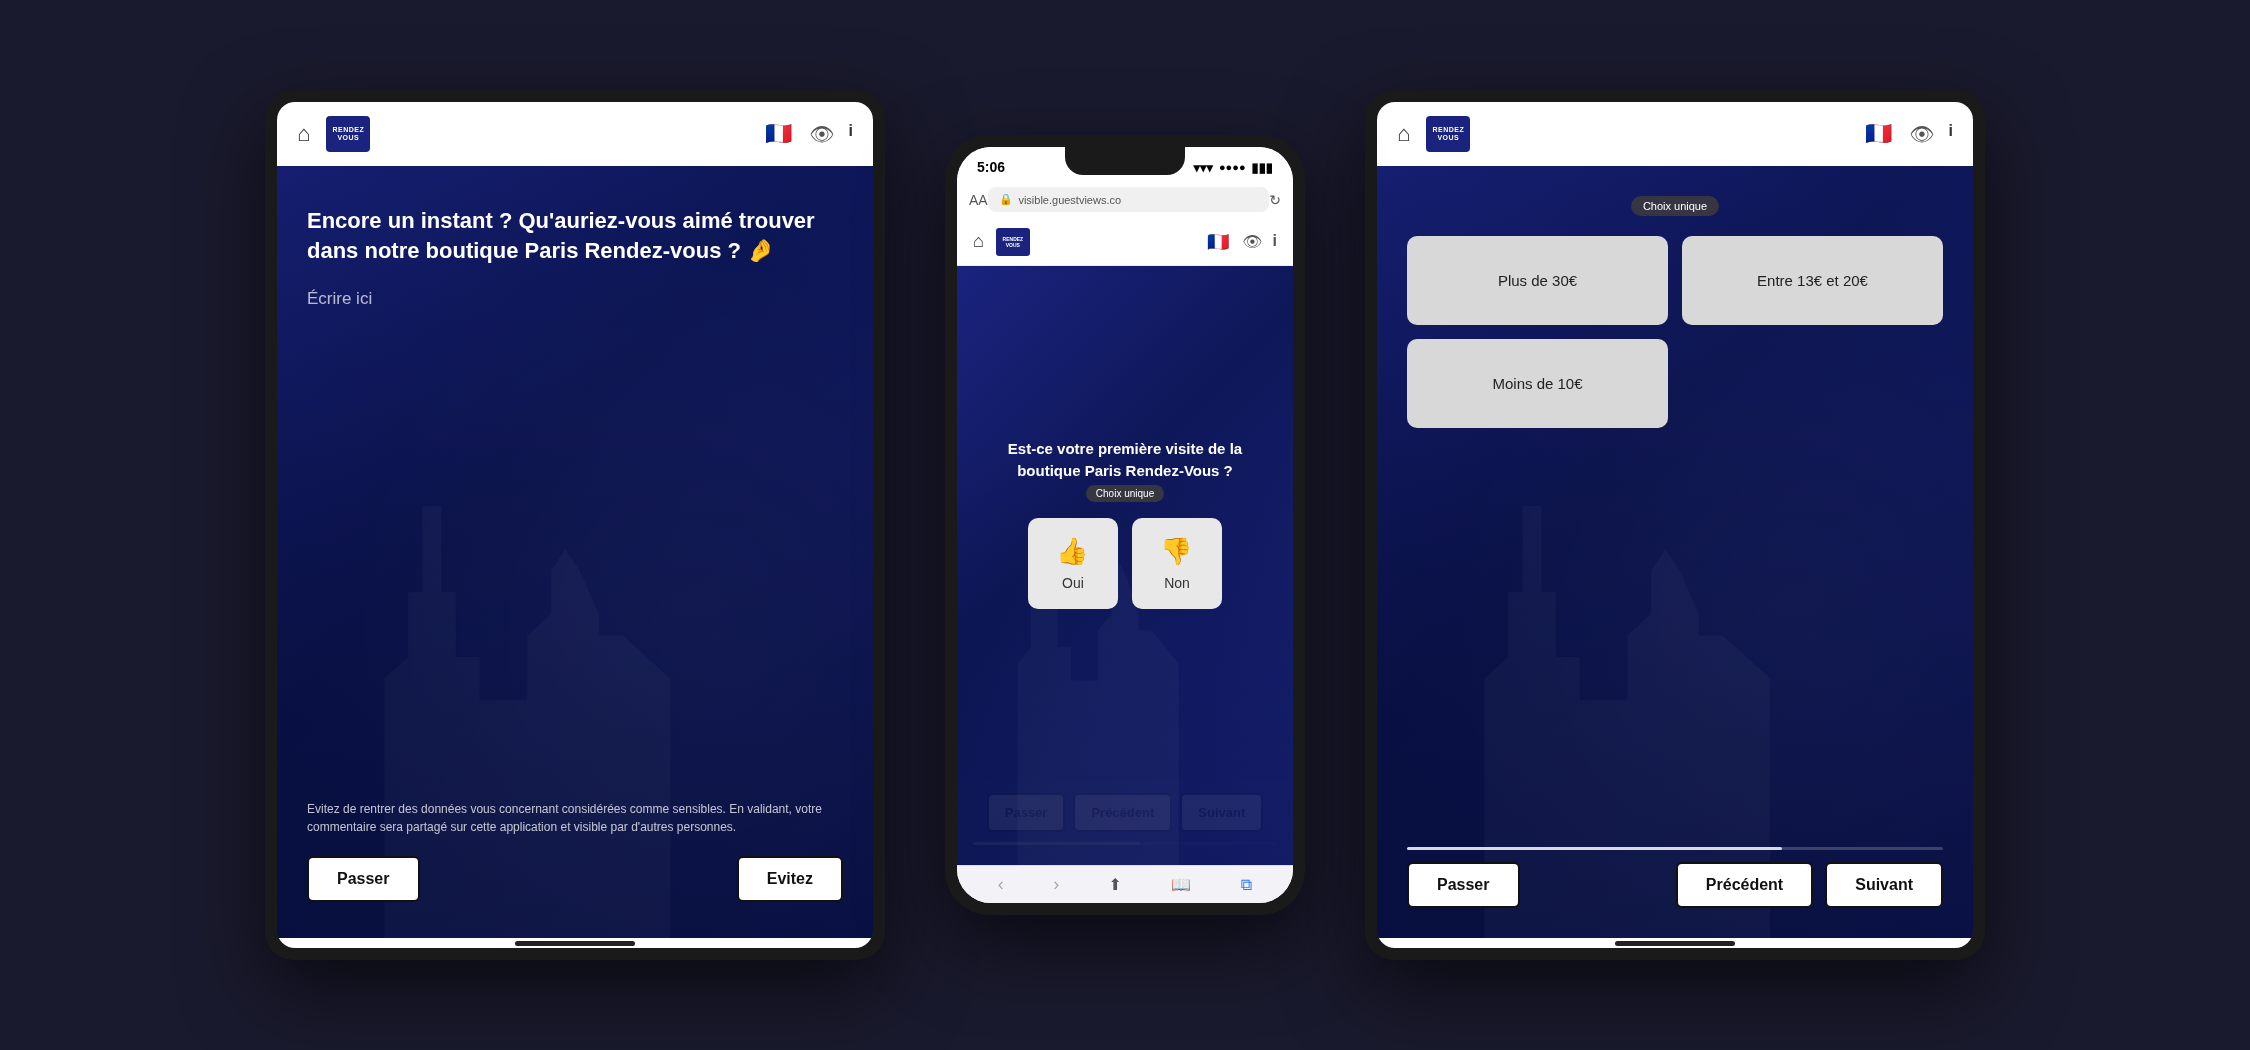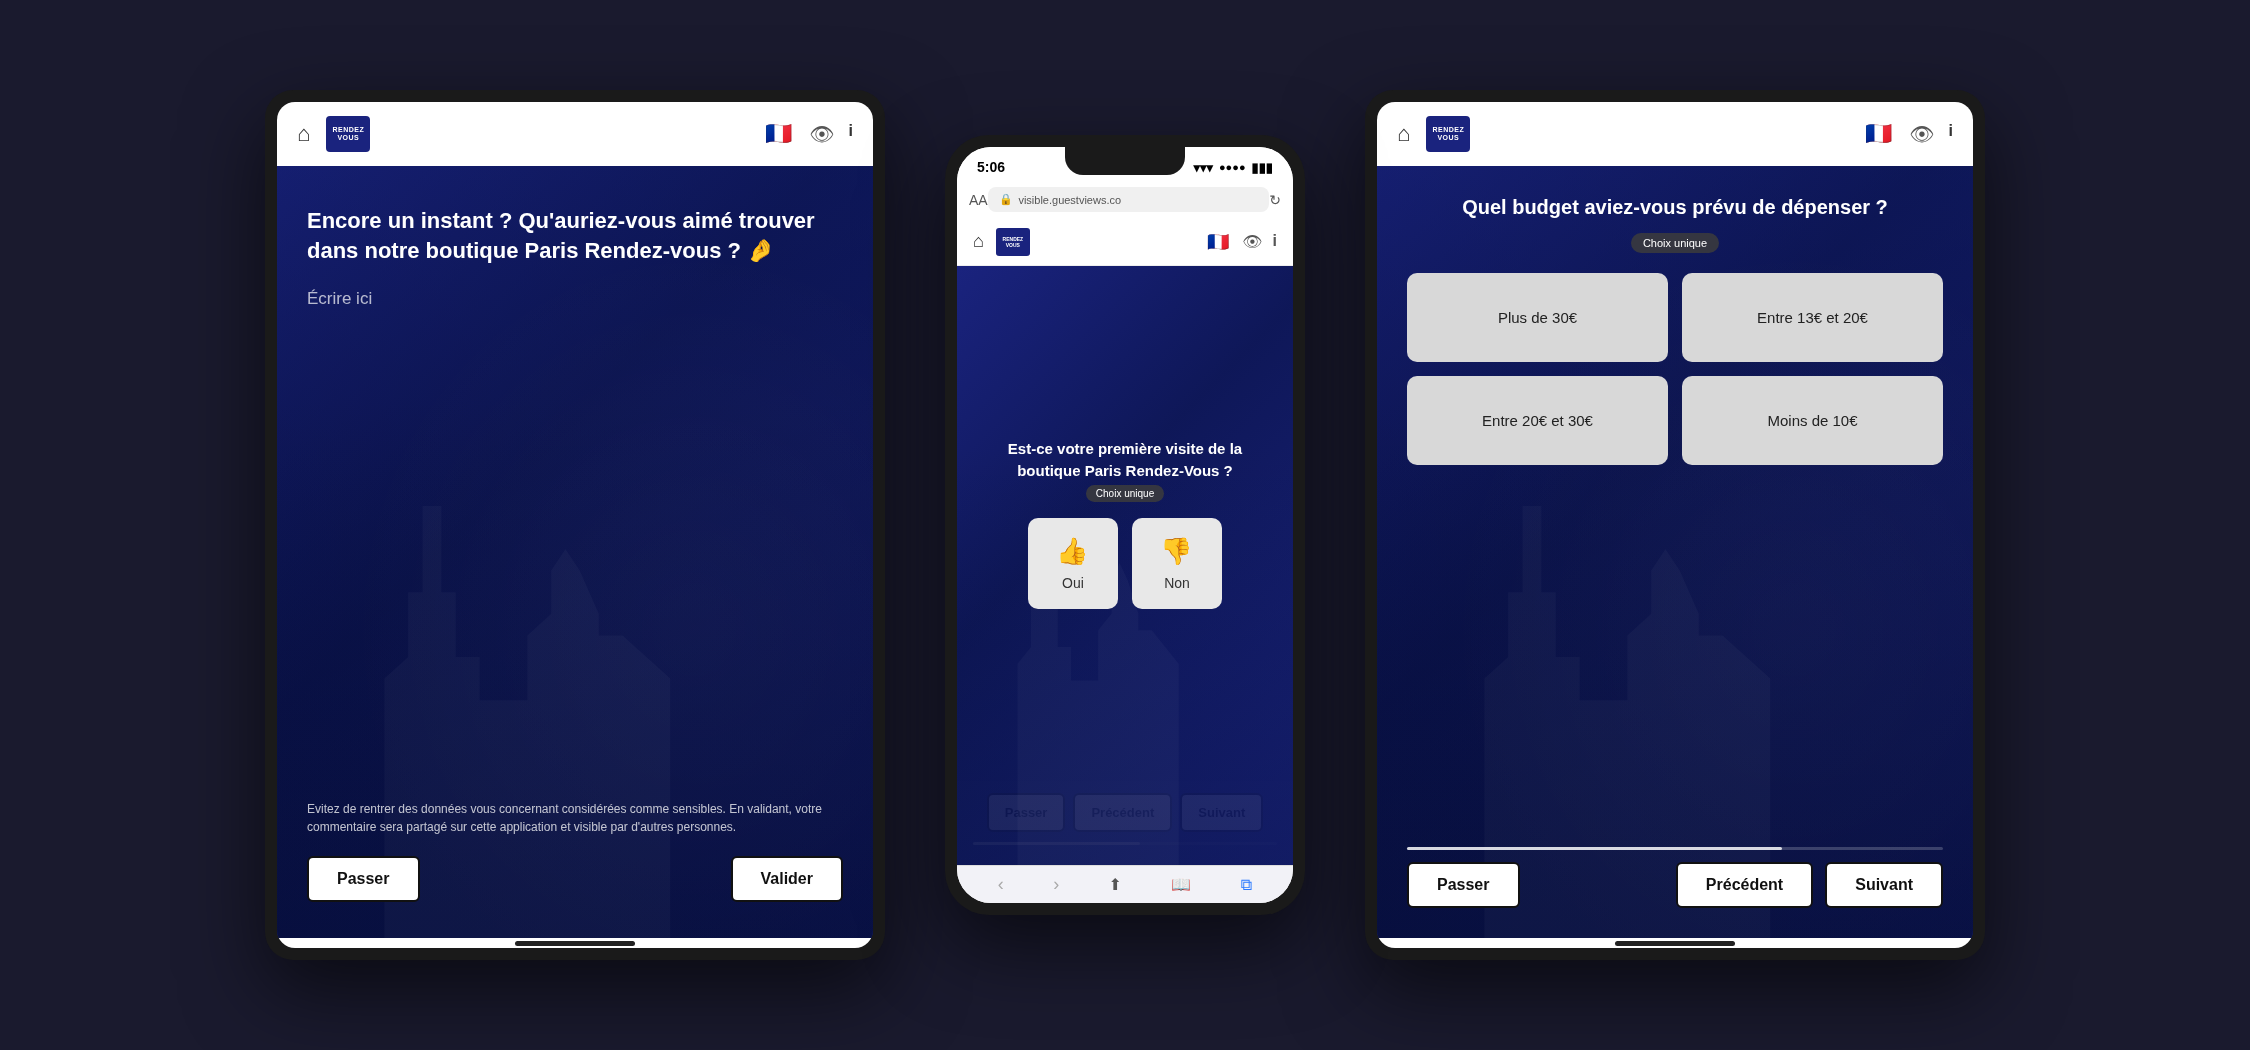--- a/index.html
+++ b/index.html
@@ -441,21 +441,21 @@
       <div class="bg-building"></div>
       <div class="building-silhouette"></div>
 
       <div class="tablet-main-content">
         <div class="tablet-question-title">Encore un instant ? Qu'auriez-vous aimé trouver dans notre boutique Paris Rendez-vous ? 🤌</div>
         <div class="tablet-write-hint">Écrire ici</div>
         <div class="tablet-spacer"></div>
         <div class="tablet-disclaimer">Evitez de rentrer des données vous concernant considérées comme sensibles. En validant, votre commentaire sera partagé sur cette application et visible par d'autres personnes.</div>
         <div class="tablet-footer-buttons">
           <button class="btn-outline-dark">Passer</button>
-          <button class="btn-outline-dark">Valider</button>
+          <button class="btn-outline-dark">Evitez</button>
         </div>
       </div>
     </div>
 
     <div class="tablet-bottom-bar">
       <div class="home-indicator"></div>
     </div>
   </div>
 </div>
 
@@ -552,34 +552,30 @@
         <span style="font-size:16px;font-weight:700;color:#333;">i</span>
       </div>
     </div>
 
     <div class="tablet-content">
       <div class="bg-image"></div>
       <div class="bg-building"></div>
       <div class="building-silhouette"></div>
 
       <div class="tablet2-content-area">
-        <div class="tablet2-question">Quel budget aviez-vous prévu de dépenser ?</div>
         <div class="badge-choix-right">Choix unique</div>
 
         <div class="options-grid">
           <div class="option-card-large">
             <span>Plus de 30€</span>
           </div>
           <div class="option-card-large">
             <span>Entre 13€ et 20€</span>
           </div>
           <div class="option-card-large">
-            <span>Entre 20€ et 30€</span>
-          </div>
-          <div class="option-card-large">
             <span>Moins de 10€</span>
           </div>
         </div>
 
         <div class="tablet2-spacer"></div>
 
         <div class="tablet2-progress">
           <div class="tablet2-progress-fill"></div>
         </div>
 

